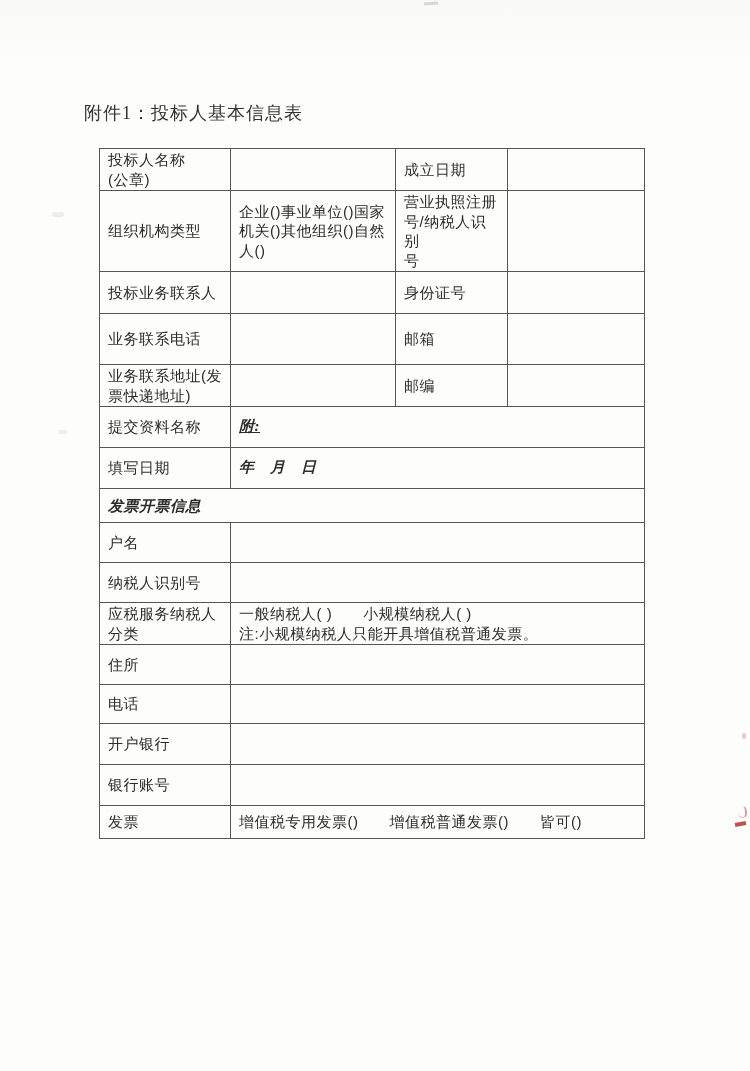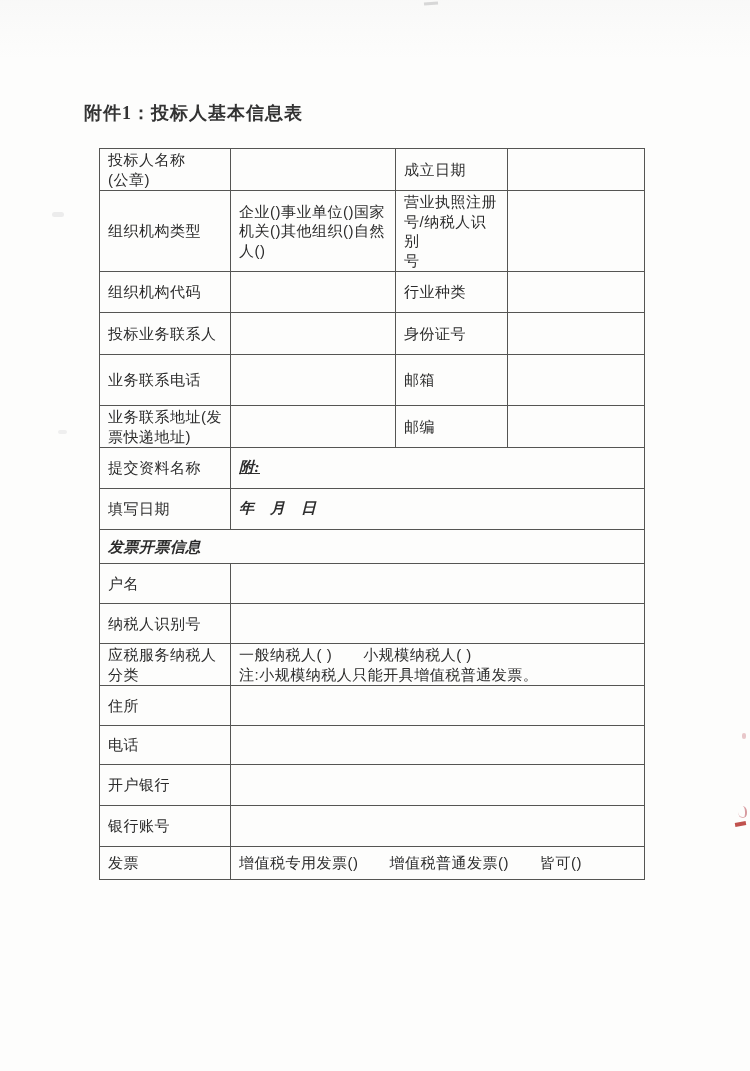--- a/index.html
+++ b/index.html
@@ -15,21 +15,21 @@
   
   .page::before {
     content:"";
     position:absolute; left:0; top:0; right:0; height:60px;
     background:linear-gradient(180deg, rgba(180,180,180,0.06), rgba(255,255,255,0));
     pointer-events:none;
   }
 
   .doc-title {
     position:absolute; left:84px; top:101px;
-    font-size:18px; font-weight:700; letter-spacing:1px;
+    font-size:18px; font-weight:400; letter-spacing:1px;
     color:#333333;
     font-family:"Liberation Serif", serif;
   }
 
   table.form {
     position:absolute; left:99px; top:148px;
     width:545px;
     border-collapse:collapse;
     table-layout:fixed;
     border-radius:30px;
@@ -130,26 +130,20 @@
       <td class="tight">企业()事业单位()国家
 机关()其他组织()自然
 人()</td>
       <td class="lbl tight">营业执照注册
 号/纳税人识别
 号</td>
       <td></td>
     </tr>
 
 
-    <tr class="r4">
-      <td class="lbl">组织机构代码</td>
-      <td></td>
-      <td class="lbl">行业种类</td>
-      <td></td>
-    </tr>
 
     <tr class="r5">
       <td class="lbl">投标业务联系人</td>
       <td></td>
       <td class="lbl">身份证号</td>
       <td></td>
     </tr>
 
     <tr class="r6">
       <td class="lbl">业务联系电话</td>

